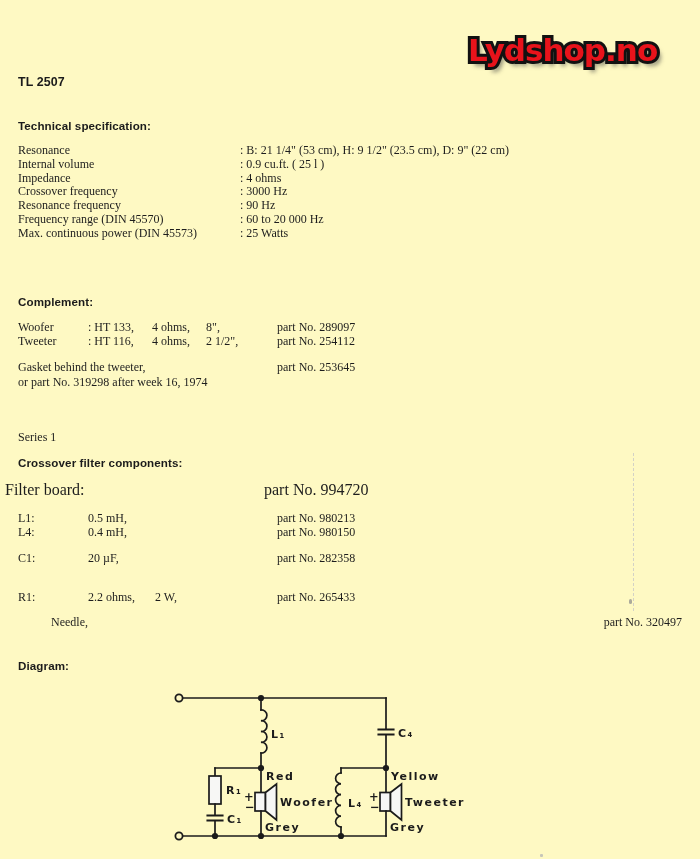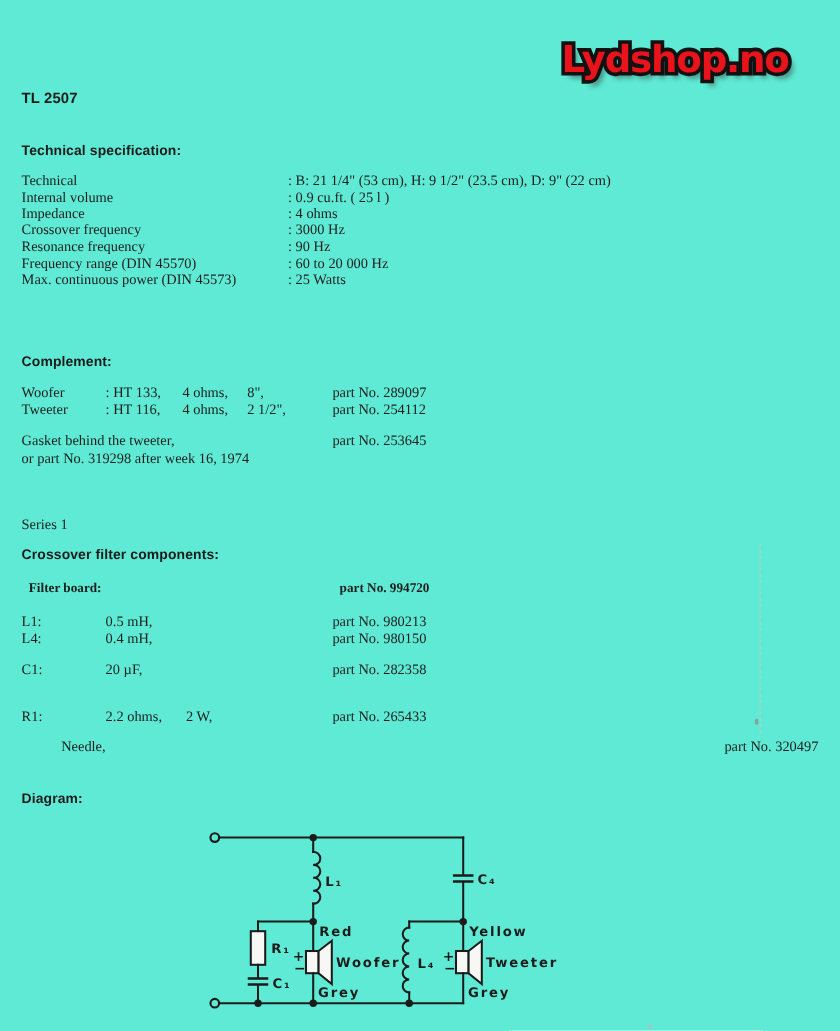--- a/index.html
+++ b/index.html
@@ -1,18 +1,18 @@
 <!DOCTYPE html>
 <html><head>
 <meta charset="utf-8">
 <style>
   html,body{margin:0;padding:0;}
   .page{
     position:relative;width:700px;height:859px;
-    background:#5eead4;overflow:hidden;
+    background:#fef9c3;overflow:hidden;
     font-family:"Liberation Serif","DejaVu Serif",serif;
     color:#1d1d1d;
   }
   
   .logo{
     position:absolute;left:468px;top:32px;
     font-family:"DejaVu Sans",sans-serif;
     font-weight:bold;font-size:31px;letter-spacing:-1px;
     color:#e8131b;z-index:2;
   }
@@ -38,21 +38,21 @@
   
   .spec{position:absolute;left:18px;top:144px;width:664px;font-size:12px;}
   .spec-row{display:grid;grid-template-columns:222px 1fr;height:13.75px;line-height:13.75px;}
   
   .comp{position:absolute;left:18px;top:320px;width:664px;font-size:12px;}
   .comp-row{display:grid;grid-template-columns:70px 64px 54px 71px 1fr;height:14px;line-height:14px;}
   .gasket{position:absolute;left:18px;top:361px;width:664px;font-size:12px;}
   .gasket-row{display:grid;grid-template-columns:259px 1fr;line-height:13.5px;}
   .gasket-l2{position:absolute;left:18px;top:374.5px;font-size:12px;}
   
-  .xo-filter{position:absolute;left:24px;top:483px;width:664px;font-size:11px;font-weight:bold;}
+  .xo-filter{position:absolute;left:5px;top:483px;width:664px;font-size:16px;}
   .xo-grid{display:grid;grid-template-columns:259px 1fr;line-height:14px;}
   .xo-rows{position:absolute;left:18px;width:664px;font-size:12px;}
   .xo-row{display:grid;grid-template-columns:70px 67px 122px 1fr;height:14px;line-height:14px;}
   .g1{top:511px;} .g2{top:551px;} .g3{top:590px;} .g4{top:615px;text-align:right;}
   
   svg.circuit{position:absolute;left:0;top:0;pointer-events:none;}
   .wire{stroke:#1b1b1b;stroke-width:1.7;fill:none;stroke-linecap:square;}
   .thick{stroke-width:2.1;}
   .dot{fill:#1b1b1b;stroke:none;}
   .term{fill:none;stroke:#1b1b1b;stroke-width:1.8;}
@@ -77,21 +77,21 @@
 <div class="page">
 
   <div class="logo" data-text="Lydshop.no">Lydshop.no</div>
 
   <div class="hd model">TL 2507</div>
 
   <div class="hd t-spec">Technical specification:</div>
 
   <div class="spec">
     <div class="spec-row">
-      <span>Technical</span>
+      <span>Resonance</span>
       <span>: B: 21 1/4" (53 cm), H: 9 1/2" (23.5 cm), D: 9" (22 cm)</span>
     </div>
     <div class="spec-row">
       <span>Internal volume</span>
       <span>: 0.9 cu.ft. ( 25 l )</span>
     </div>
     <div class="spec-row">
       <span>Impedance</span>
       <span>: 4 ohms</span>
     </div>

